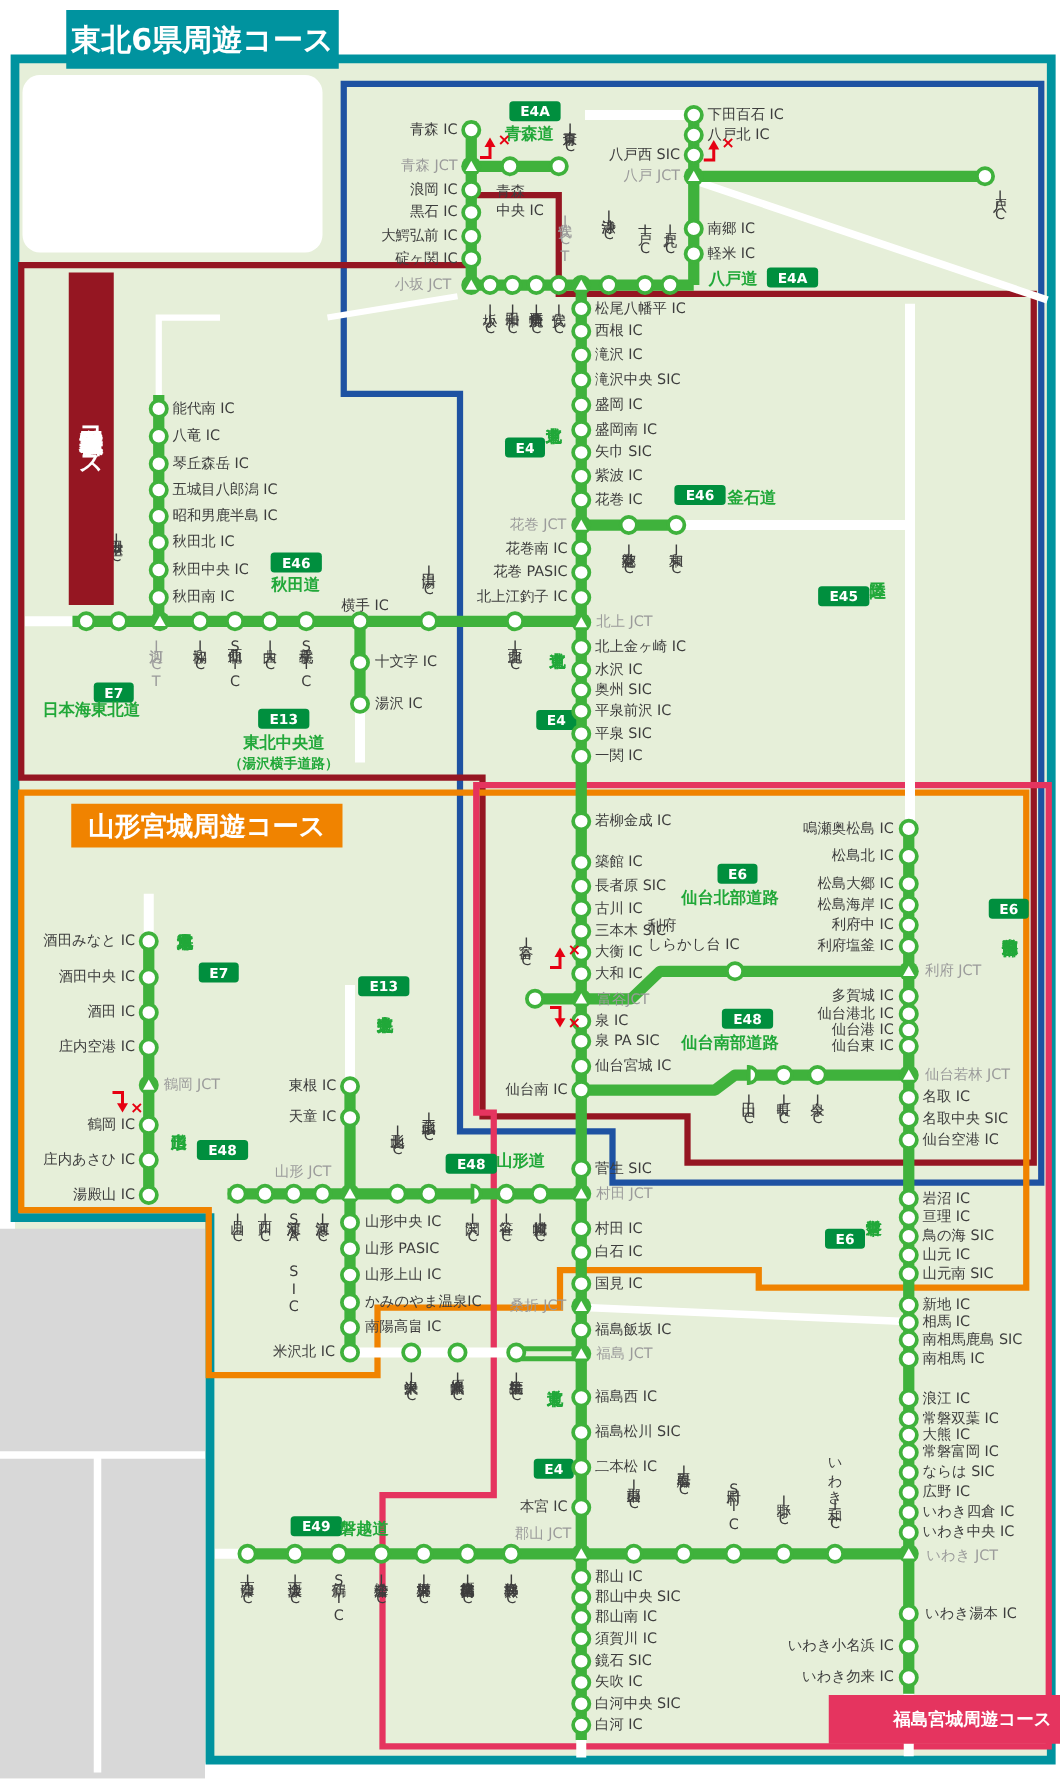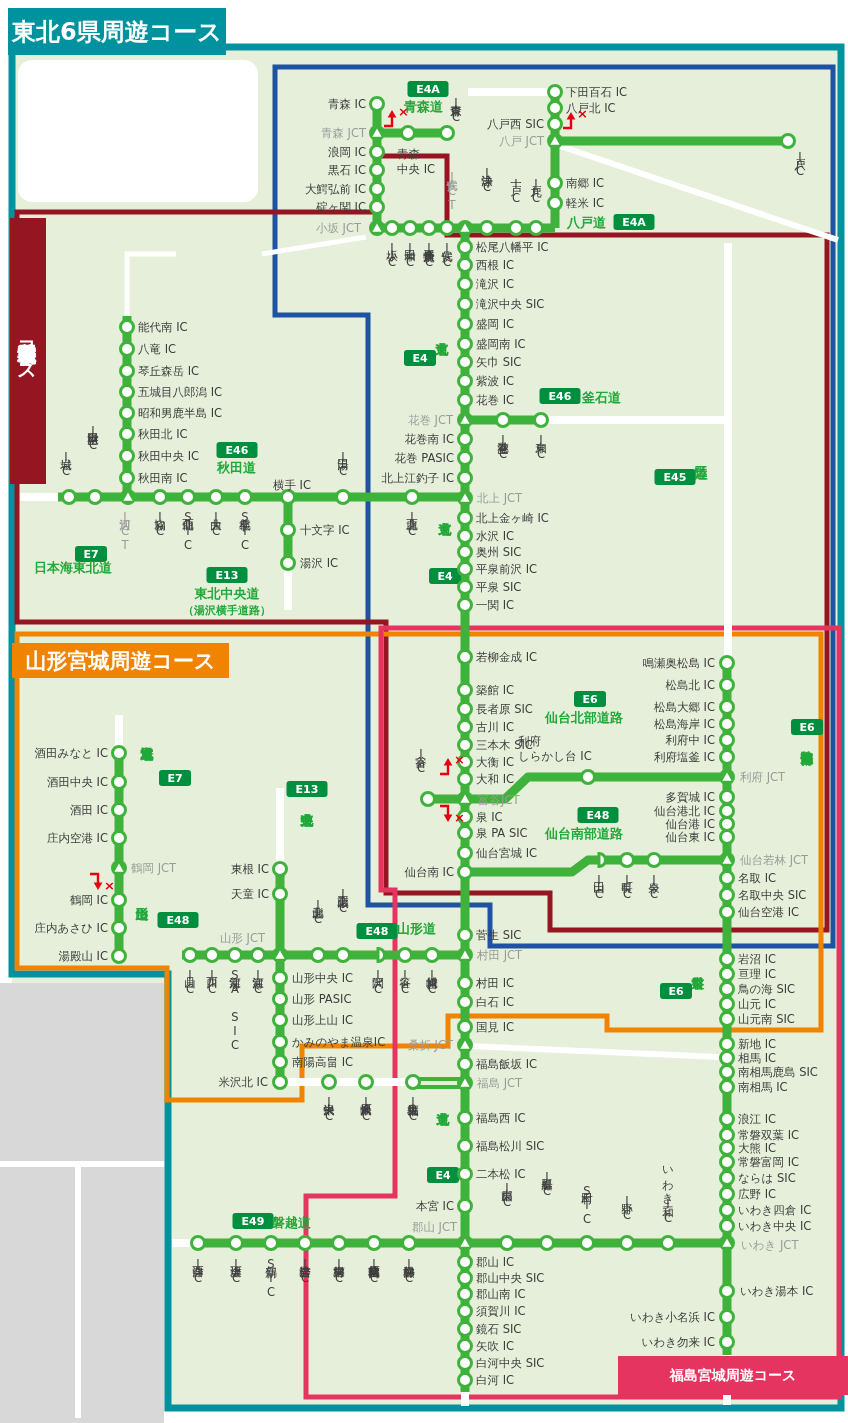--- a/index.html
+++ b/index.html
@@ -2,21 +2,21 @@
 <html><head>
 <meta charset="utf-8">
 <style>
   html,body{margin:0;padding:0;background:#fff;}
   #stage{position:relative;width:848px;height:1423px;overflow:hidden;background:#fff;
          font-family:"DejaVu Sans","Liberation Sans",sans-serif;}
   #map-svg{position:absolute;left:0;top:0;}
   .vt{writing-mode:vertical-rl;text-orientation:upright;}
   .course-badge{position:absolute;color:#fff;font-weight:bold;display:flex;align-items:center;
     justify-content:center;text-align:left;box-sizing:border-box;z-index:5;
-    font-family:"DejaVu Sans","Liberation Sans",sans-serif;}
+    font-family:"DejaVu Sans","Liberation Sans",sans-serif;margin-left:45px;}
   #badge-tohoku6{left:8px;top:8px;width:218px;height:47px;background:#00939f;font-size:24px;}
   #badge-aomori{left:672px;top:67px;width:170px;height:70px;background:#1e52a2;font-size:20px;
     flex-direction:column;line-height:1.4;}
   #badge-akita{left:10px;top:218px;width:36px;height:266px;background:#951622;font-size:19px;
     writing-mode:vertical-rl;text-orientation:upright;}
   #badge-yamagata{left:12px;top:643px;width:217px;height:35px;background:#f08300;font-size:21px;}
   #badge-fukushima{left:618px;top:1356px;width:230px;height:39px;background:#e5345f;font-size:14px;}
 </style>
 </head>
 <body>

